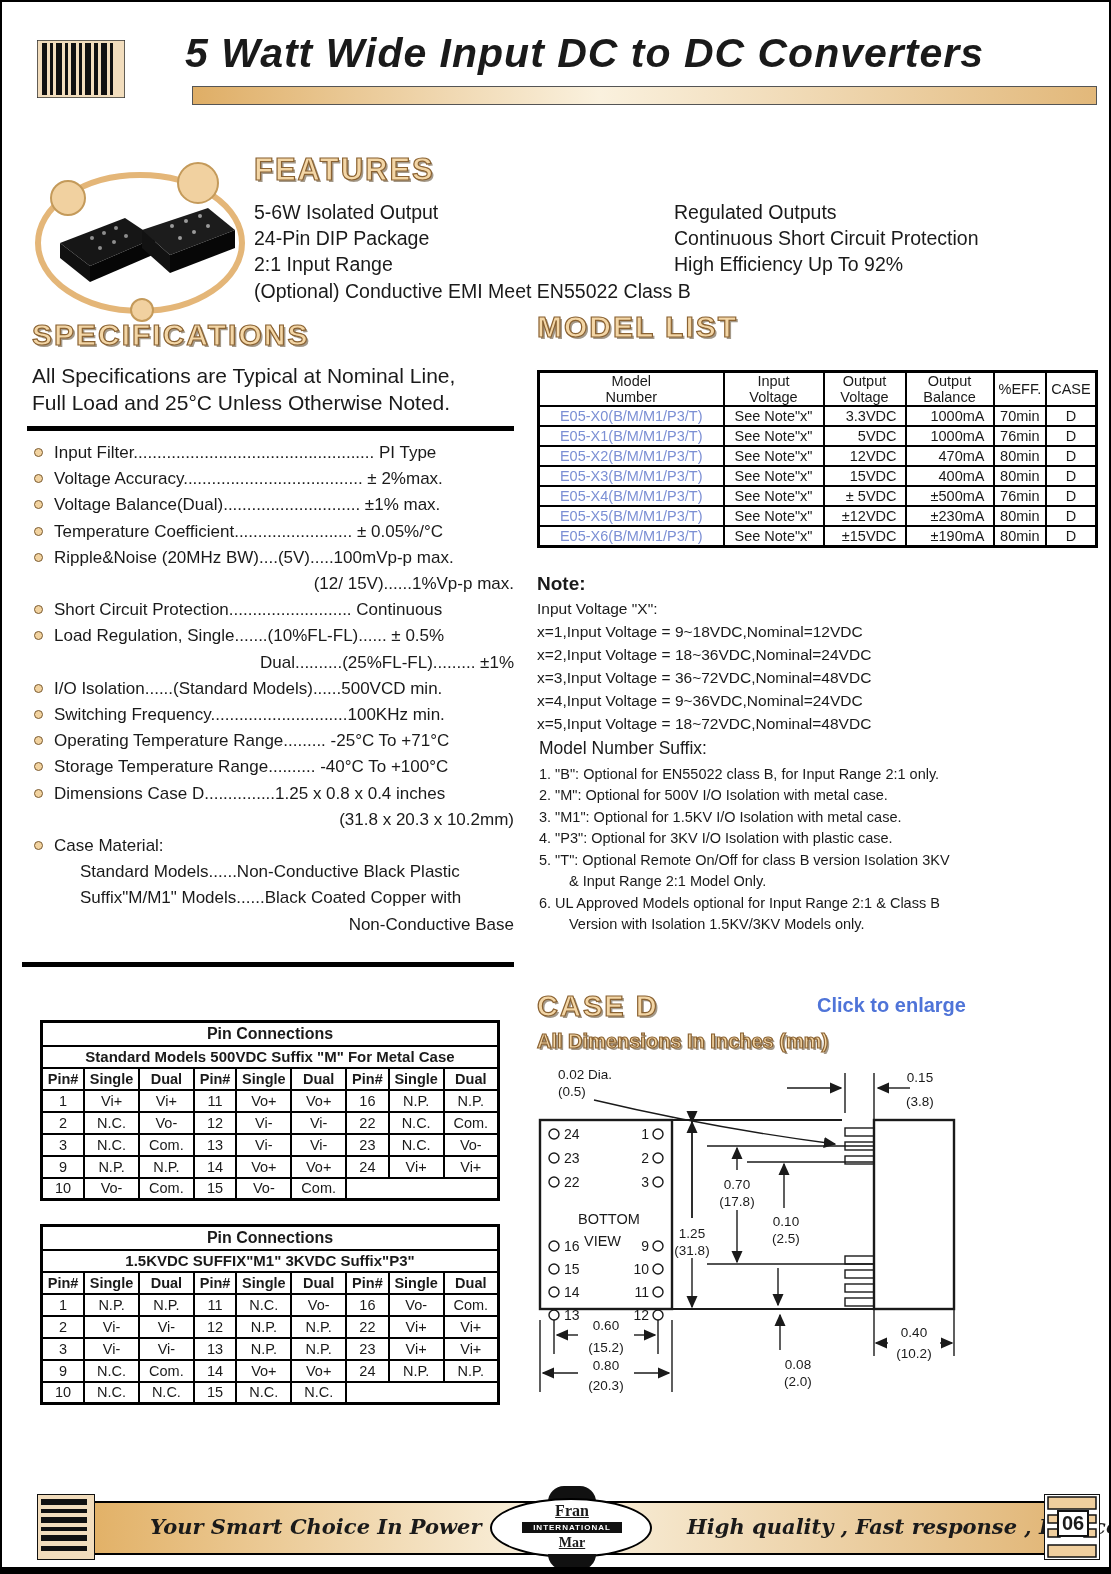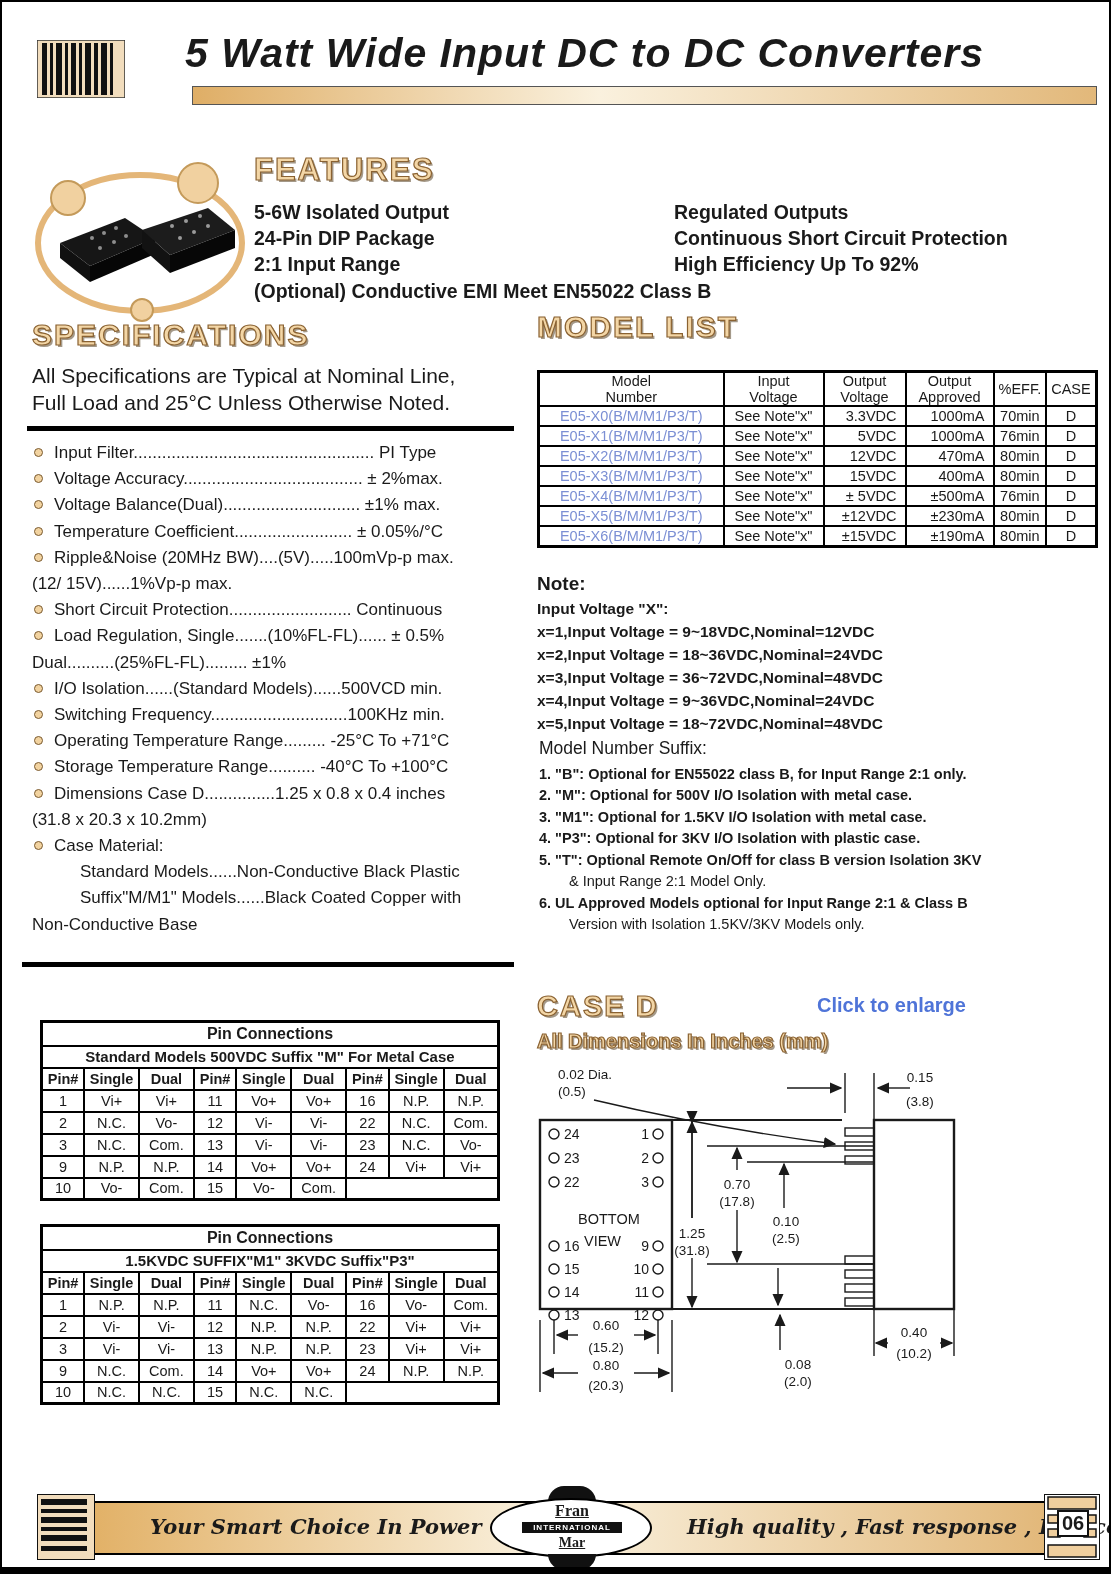--- a/index.html
+++ b/index.html
@@ -36,23 +36,23 @@
   .spec-head{position:absolute;left:30px;top:316px;font-size:30px;}
   .spec-intro{position:absolute;left:30px;top:360px;width:486px;font-size:21px;line-height:27px;}
   .rule{position:absolute;height:5px;background:#000;}
   .rule-top{left:25px;top:424px;width:487px;}
   .rule-bottom{left:20px;top:960px;width:492px;}
   .spec-list{position:absolute;left:30px;top:438px;width:484px;font-size:17px;}
   .spec-line{position:relative;line-height:26.2px;white-space:nowrap;}
   .v-bullet{padding-left:22px;}
   .v-bullet .bullet{position:absolute;left:2px;top:8px;width:9px;height:9px;border-radius:50%;
                     background:#f2d3a0;border:1.5px solid #7a5a30;}
-  .v-right{padding-right:2px;}
+  .v-right{text-align:right;padding-right:2px;}
   .v-indent{padding-left:48px;}
-  .v-plain{padding-left:0;font-weight:bold;}
+  .v-plain{padding-left:0;}
 
   
   .model-head{position:absolute;left:535px;top:308px;font-size:30px;}
   .model-table{position:absolute;left:535px;top:368px;border-collapse:collapse;font-size:14.5px;}
   .model-table th,.model-table td{border:2px solid #000;padding:0 4px;height:20px;text-align:center;}
   .model-table th{font-weight:normal;height:22px;}
   .model-table{border:3px solid #000;}
   .model-table td:first-child{color:var(--link);}
   .model-table td:nth-child(3),.model-table td:nth-child(4){text-align:right;padding-right:8px;}
 
@@ -216,21 +216,21 @@
         <th>
             <div>Input</div>
             <div>Voltage</div>
           </th>
         <th>
             <div>Output</div>
             <div>Voltage</div>
           </th>
         <th>
             <div>Output</div>
-            <div>Approved</div>
+            <div>Balance</div>
           </th>
         <th>
             <div>%EFF.</div>
           </th>
         <th>
             <div>CASE</div>
           </th>
       </tr>
     </thead>
     <tbody>

